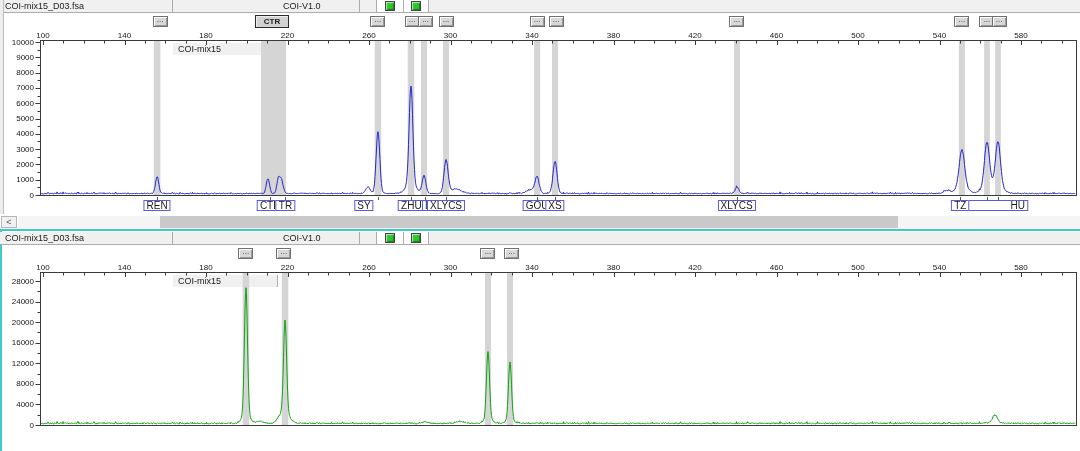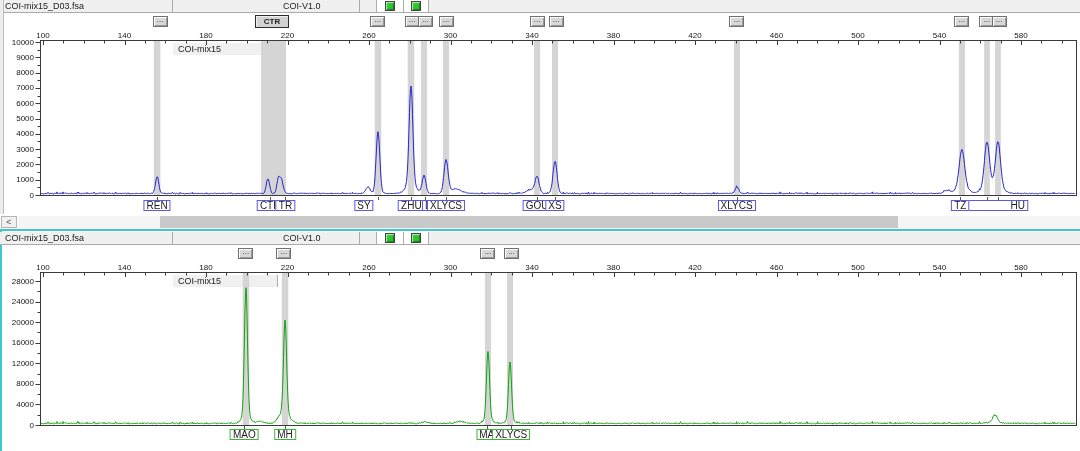--- a/index.html
+++ b/index.html
@@ -339,25 +339,15 @@
         <text x="34" y="145.92857142857144" text-anchor="end">4000</text>
         <text x="34" y="125.35714285714286" text-anchor="end">8000</text>
         <text x="34" y="104.78571428571429" text-anchor="end">12000</text>
         <text x="34" y="84.21428571428572" text-anchor="end">16000</text>
         <text x="34" y="63.64285714285715" text-anchor="end">20000</text>
         <text x="34" y="43.071428571428584" text-anchor="end">24000</text>
         <text x="34" y="22.5" text-anchor="end">28000</text>
         <rect x="40.5" y="11.5" width="1036" height="153" fill="none" stroke="#3A3A3A" stroke-width="1"></rect>
         <path d="M41.0 161.8L41.5 162.5L42.0 162.7L42.5 162.7L43.0 162.7L43.5 162.9L44.0 162.4L44.5 162.9L45.0 162.0L45.5 162.3L46.0 161.9L46.5 162.7L47.0 162.7L47.5 162.1L48.0 160.9L48.5 162.0L49.0 162.3L49.5 162.9L50.0 162.8L50.5 161.9L51.0 161.9L51.5 162.6L52.0 161.8L52.5 162.1L53.0 162.7L53.5 162.9L54.0 162.7L54.5 161.9L55.0 162.1L55.5 162.3L56.0 162.7L56.5 162.5L57.0 160.5L57.5 162.1L58.0 162.3L58.5 162.5L59.0 162.2L59.5 162.3L60.0 162.7L60.5 161.6L61.0 161.8L61.5 162.2L62.0 162.3L62.5 162.7L63.0 160.5L63.5 162.3L64.0 162.4L64.5 161.8L65.0 162.0L65.5 161.8L66.0 162.1L66.5 162.3L67.0 162.3L67.5 162.0L68.0 162.6L68.5 162.6L69.0 162.0L69.5 162.2L70.0 162.9L70.5 162.8L71.0 162.2L71.5 161.9L72.0 162.0L72.5 162.6L73.0 162.6L73.5 162.7L74.0 162.2L74.5 162.2L75.0 162.0L75.5 162.2L76.0 162.8L76.5 162.9L77.0 161.8L77.5 160.6L78.0 161.9L78.5 160.7L79.0 162.8L79.5 161.9L80.0 162.3L80.5 162.7L81.0 162.4L81.5 162.0L82.0 161.8L82.5 162.3L83.0 162.2L83.5 162.7L84.0 162.3L84.5 162.1L85.0 162.4L85.5 162.2L86.0 162.1L86.5 162.5L87.0 161.2L87.5 162.4L88.0 162.7L88.5 162.1L89.0 161.8L89.5 162.6L90.0 162.1L90.5 162.7L91.0 162.2L91.5 162.0L92.0 162.5L92.5 162.3L93.0 161.8L93.5 161.8L94.0 160.7L94.5 162.0L95.0 161.8L95.5 162.9L96.0 162.8L96.5 162.8L97.0 162.0L97.5 162.8L98.0 162.8L98.5 161.9L99.0 162.3L99.5 162.0L100.0 162.4L100.5 161.9L101.0 162.2L101.5 162.0L102.0 162.5L102.5 162.1L103.0 162.3L103.5 162.3L104.0 161.3L104.5 162.4L105.0 162.6L105.5 162.3L106.0 162.9L106.5 162.1L107.0 162.1L107.5 162.1L108.0 162.5L108.5 162.1L109.0 161.8L109.5 161.8L110.0 162.0L110.5 162.3L111.0 162.5L111.5 161.8L112.0 162.4L112.5 161.9L113.0 162.8L113.5 162.6L114.0 162.4L114.5 162.6L115.0 162.4L115.5 160.7L116.0 162.1L116.5 162.0L117.0 162.0L117.5 162.8L118.0 162.7L118.5 162.2L119.0 162.0L119.5 162.6L120.0 162.1L120.5 162.9L121.0 162.1L121.5 162.6L122.0 162.6L122.5 162.1L123.0 162.1L123.5 162.3L124.0 162.5L124.5 162.1L125.0 161.8L125.5 161.8L126.0 162.4L126.5 162.7L127.0 162.8L127.5 161.9L128.0 162.3L128.5 161.6L129.0 162.9L129.5 162.9L130.0 162.6L130.5 162.4L131.0 162.5L131.5 162.5L132.0 162.5L132.5 162.4L133.0 162.5L133.5 162.4L134.0 162.1L134.5 162.9L135.0 162.3L135.5 162.8L136.0 161.8L136.5 162.2L137.0 162.2L137.5 162.3L138.0 162.4L138.5 161.9L139.0 162.6L139.5 162.5L140.0 162.8L140.5 162.4L141.0 162.3L141.5 161.8L142.0 162.9L142.5 162.8L143.0 161.7L143.5 162.6L144.0 162.0L144.5 161.8L145.0 162.3L145.5 162.5L146.0 162.4L146.5 162.4L147.0 162.1L147.5 161.9L148.0 161.9L148.5 162.3L149.0 162.2L149.5 162.8L150.0 162.8L150.5 162.4L151.0 162.1L151.5 162.0L152.0 162.1L152.5 162.8L153.0 162.4L153.5 161.8L154.0 162.0L154.5 162.1L155.0 162.9L155.5 162.3L156.0 162.5L156.5 162.9L157.0 162.5L157.5 162.0L158.0 162.0L158.5 162.4L159.0 161.9L159.5 162.3L160.0 162.4L160.5 162.8L161.0 162.0L161.5 162.1L162.0 161.9L162.5 162.3L163.0 162.2L163.5 162.1L164.0 162.1L164.5 161.8L165.0 162.9L165.5 162.4L166.0 162.4L166.5 162.8L167.0 162.1L167.5 162.6L168.0 162.5L168.5 162.0L169.0 162.6L169.5 162.0L170.0 162.8L170.5 162.4L171.0 162.4L171.5 162.2L172.0 161.8L172.5 161.0L173.0 162.4L173.5 162.3L174.0 162.4L174.5 162.0L175.0 162.4L175.5 162.9L176.0 162.6L176.5 161.8L177.0 162.1L177.5 162.3L178.0 162.7L178.5 162.8L179.0 162.5L179.5 162.9L180.0 161.1L180.5 161.9L181.0 162.2L181.5 162.7L182.0 161.9L182.5 162.0L183.0 162.8L183.5 162.4L184.0 162.9L184.5 162.8L185.0 162.6L185.5 162.6L186.0 162.8L186.5 161.9L187.0 162.9L187.5 161.8L188.0 162.7L188.5 162.6L189.0 162.7L189.5 162.6L190.0 162.2L190.5 161.8L191.0 162.0L191.5 162.3L192.0 162.4L192.5 161.1L193.0 162.7L193.5 162.0L194.0 162.9L194.5 161.9L195.0 161.9L195.5 162.3L196.0 162.4L196.5 162.9L197.0 162.1L197.5 162.1L198.0 161.8L198.5 162.7L199.0 162.0L199.5 162.5L200.0 162.7L200.5 162.3L201.0 162.2L201.5 162.1L202.0 162.5L202.5 162.6L203.0 162.2L203.5 162.9L204.0 162.4L204.5 162.8L205.0 162.8L205.5 162.0L206.0 162.7L206.5 161.4L207.0 162.8L207.5 162.6L208.0 162.3L208.5 162.7L209.0 162.6L209.5 162.8L210.0 162.7L210.5 162.5L211.0 162.4L211.5 161.9L212.0 162.2L212.5 162.4L213.0 162.9L213.5 162.6L214.0 162.1L214.5 161.8L215.0 162.0L215.5 162.0L216.0 162.7L216.5 162.9L217.0 161.9L217.5 162.4L218.0 161.9L218.5 162.4L219.0 162.1L219.5 162.0L220.0 162.4L220.5 162.5L221.0 162.4L221.5 161.8L222.0 162.9L222.5 162.1L223.0 162.5L223.5 162.0L224.0 162.2L224.5 162.5L225.0 162.5L225.5 162.5L226.0 162.8L226.5 162.2L227.0 162.7L227.5 162.3L228.0 162.4L228.5 161.8L229.0 161.8L229.5 162.0L230.0 162.7L230.5 162.5L231.0 161.3L231.5 162.0L232.0 162.4L232.5 162.7L233.0 162.2L233.5 162.7L234.0 162.7L234.5 162.5L235.0 162.2L235.5 162.0L236.0 162.4L236.5 162.3L237.0 162.1L237.5 161.2L238.0 160.6L238.5 161.3L239.0 160.2L239.5 160.1L240.0 159.6L240.5 158.4L241.0 157.6L241.5 156.1L242.0 152.7L242.5 146.9L243.0 136.2L243.5 119.8L244.0 98.0L244.5 73.2L245.0 48.6L245.5 32.5L246.0 26.7L246.5 35.1L247.0 54.5L247.5 80.1L248.0 104.1L248.5 124.9L249.0 138.6L249.5 148.2L250.0 153.2L250.5 156.9L251.0 158.4L251.5 158.4L252.0 159.5L252.5 160.3L253.0 160.1L253.5 160.4L254.0 161.1L254.5 160.6L255.0 161.6L255.5 161.4L256.0 161.3L256.5 160.7L257.0 160.4L257.5 160.6L258.0 160.3L258.5 160.3L259.0 160.4L259.5 160.3L260.0 160.5L260.5 160.2L261.0 159.9L261.5 160.0L262.0 160.7L262.5 161.0L263.0 161.6L263.5 161.2L264.0 161.6L264.5 161.5L265.0 161.7L265.5 161.5L266.0 162.3L266.5 161.7L267.0 161.8L267.5 162.2L268.0 162.5L268.5 161.9L269.0 162.8L269.5 162.0L270.0 162.0L270.5 162.3L271.0 161.7L271.5 162.5L272.0 162.5L272.5 162.4L273.0 161.5L273.5 161.3L274.0 161.0L274.5 161.0L275.0 160.4L275.5 160.2L276.0 159.3L276.5 158.1L277.0 158.1L277.5 157.0L278.0 156.2L278.5 155.2L279.0 155.1L279.5 153.9L280.0 153.4L280.5 152.4L281.0 149.8L281.5 145.9L282.0 139.3L282.5 129.7L283.0 114.8L283.5 96.4L284.0 78.4L284.5 64.6L285.0 59.0L285.5 63.2L286.0 75.3L286.5 93.0L287.0 111.9L287.5 127.0L288.0 139.1L288.5 147.2L289.0 151.4L289.5 154.5L290.0 155.6L290.5 157.5L291.0 158.1L291.5 158.8L292.0 159.0L292.5 159.6L293.0 160.0L293.5 160.1L294.0 160.5L294.5 160.7L295.0 161.4L295.5 161.6L296.0 161.2L296.5 162.1L297.0 161.8L297.5 162.4L298.0 162.5L298.5 162.1L299.0 162.2L299.5 162.2L300.0 162.1L300.5 161.9L301.0 162.2L301.5 162.0L302.0 162.5L302.5 162.1L303.0 162.2L303.5 162.2L304.0 162.2L304.5 161.9L305.0 162.9L305.5 162.0L306.0 161.8L306.5 162.3L307.0 162.2L307.5 162.8L308.0 162.1L308.5 162.6L309.0 162.4L309.5 161.8L310.0 162.0L310.5 162.3L311.0 162.8L311.5 162.2L312.0 162.2L312.5 162.0L313.0 162.8L313.5 161.9L314.0 162.9L314.5 161.9L315.0 162.6L315.5 162.6L316.0 161.9L316.5 161.8L317.0 162.2L317.5 161.8L318.0 162.3L318.5 162.5L319.0 161.9L319.5 161.9L320.0 161.9L320.5 162.8L321.0 162.6L321.5 162.4L322.0 162.0L322.5 162.1L323.0 162.3L323.5 162.1L324.0 161.9L324.5 162.0L325.0 162.6L325.5 162.0L326.0 162.6L326.5 161.9L327.0 162.7L327.5 162.5L328.0 162.1L328.5 162.4L329.0 162.4L329.5 162.5L330.0 162.1L330.5 162.7L331.0 161.8L331.5 161.7L332.0 162.8L332.5 162.6L333.0 162.8L333.5 162.0L334.0 162.7L334.5 162.4L335.0 162.8L335.5 162.3L336.0 162.2L336.5 162.7L337.0 161.9L337.5 162.1L338.0 161.8L338.5 162.4L339.0 161.9L339.5 162.5L340.0 161.9L340.5 162.6L341.0 162.1L341.5 162.8L342.0 162.0L342.5 160.8L343.0 161.8L343.5 162.7L344.0 161.9L344.5 162.3L345.0 162.2L345.5 162.5L346.0 161.8L346.5 162.5L347.0 162.4L347.5 162.2L348.0 162.3L348.5 162.9L349.0 162.2L349.5 162.5L350.0 162.4L350.5 161.9L351.0 162.2L351.5 162.7L352.0 162.2L352.5 161.0L353.0 162.5L353.5 161.8L354.0 162.4L354.5 162.7L355.0 162.0L355.5 162.1L356.0 162.7L356.5 162.1L357.0 162.5L357.5 162.9L358.0 162.1L358.5 162.6L359.0 162.0L359.5 162.4L360.0 162.0L360.5 162.7L361.0 162.9L361.5 161.9L362.0 161.8L362.5 162.7L363.0 162.3L363.5 162.1L364.0 162.6L364.5 162.5L365.0 162.3L365.5 162.3L366.0 162.1L366.5 162.5L367.0 162.3L367.5 162.6L368.0 162.3L368.5 161.9L369.0 162.5L369.5 162.9L370.0 162.0L370.5 162.9L371.0 162.2L371.5 162.7L372.0 162.1L372.5 161.9L373.0 162.9L373.5 162.0L374.0 162.3L374.5 162.6L375.0 162.2L375.5 162.1L376.0 162.0L376.5 162.8L377.0 162.6L377.5 162.1L378.0 162.5L378.5 162.8L379.0 162.8L379.5 162.8L380.0 162.1L380.5 162.9L381.0 162.9L381.5 162.2L382.0 162.2L382.5 162.7L383.0 162.1L383.5 161.9L384.0 162.3L384.5 161.8L385.0 161.9L385.5 162.2L386.0 162.6L386.5 162.5L387.0 162.3L387.5 162.4L388.0 161.9L388.5 162.9L389.0 162.9L389.5 162.3L390.0 161.8L390.5 162.2L391.0 161.8L391.5 162.8L392.0 162.0L392.5 162.7L393.0 161.9L393.5 162.4L394.0 162.1L394.5 162.5L395.0 162.1L395.5 162.1L396.0 161.9L396.5 162.1L397.0 162.2L397.5 162.1L398.0 162.3L398.5 162.8L399.0 162.1L399.5 162.8L400.0 162.1L400.5 162.0L401.0 162.2L401.5 162.9L402.0 162.5L402.5 162.2L403.0 162.3L403.5 162.5L404.0 162.8L404.5 162.5L405.0 162.6L405.5 162.5L406.0 161.8L406.5 162.5L407.0 161.9L407.5 162.6L408.0 162.1L408.5 162.0L409.0 161.9L409.5 161.9L410.0 162.0L410.5 161.8L411.0 162.7L411.5 161.9L412.0 161.8L412.5 162.0L413.0 162.2L413.5 162.7L414.0 162.5L414.5 161.8L415.0 162.6L415.5 162.8L416.0 162.6L416.5 162.9L417.0 162.6L417.5 162.1L418.0 162.7L418.5 162.3L419.0 162.5L419.5 161.6L420.0 161.9L420.5 162.2L421.0 161.6L421.5 161.7L422.0 162.0L422.5 160.9L423.0 161.5L423.5 160.8L424.0 160.4L424.5 160.5L425.0 161.0L425.5 160.4L426.0 160.6L426.5 161.4L427.0 161.2L427.5 161.4L428.0 161.0L428.5 161.9L429.0 161.2L429.5 161.7L430.0 162.4L430.5 162.3L431.0 161.6L431.5 162.3L432.0 162.8L432.5 162.2L433.0 161.7L433.5 162.8L434.0 162.0L434.5 162.5L435.0 162.2L435.5 162.5L436.0 162.2L436.5 162.9L437.0 162.4L437.5 162.8L438.0 162.3L438.5 162.8L439.0 162.2L439.5 162.4L440.0 161.9L440.5 162.0L441.0 162.7L441.5 162.5L442.0 162.5L442.5 162.9L443.0 162.0L443.5 162.1L444.0 162.6L444.5 161.8L445.0 162.8L445.5 162.5L446.0 162.1L446.5 162.7L447.0 162.1L447.5 162.1L448.0 162.0L448.5 162.6L449.0 161.7L449.5 161.7L450.0 161.8L450.5 161.8L451.0 162.7L451.5 162.2L452.0 161.9L452.5 162.5L453.0 162.2L453.5 162.1L454.0 162.2L454.5 161.1L455.0 160.9L455.5 161.5L456.0 160.8L456.5 160.8L457.0 161.0L457.5 161.0L458.0 160.8L458.5 160.5L459.0 160.8L459.5 159.8L460.0 160.1L460.5 160.8L461.0 160.5L461.5 160.5L462.0 160.9L462.5 161.2L463.0 160.5L463.5 160.6L464.0 161.6L464.5 161.0L465.0 161.3L465.5 161.3L466.0 161.6L466.5 162.2L467.0 161.7L467.5 162.0L468.0 162.3L468.5 161.9L469.0 161.9L469.5 162.0L470.0 162.8L470.5 162.5L471.0 162.4L471.5 162.0L472.0 162.2L472.5 162.0L473.0 162.7L473.5 162.1L474.0 162.2L474.5 162.7L475.0 162.8L475.5 162.3L476.0 162.5L476.5 162.1L477.0 162.5L477.5 161.9L478.0 162.0L478.5 162.5L479.0 162.0L479.5 162.5L480.0 162.1L480.5 161.6L481.0 161.7L481.5 161.3L482.0 159.8L482.5 160.5L483.0 160.3L483.5 158.7L484.0 158.1L484.5 155.0L485.0 148.7L485.5 141.2L486.0 129.3L486.5 116.9L487.0 103.6L487.5 94.1L488.0 90.5L488.5 94.6L489.0 103.2L489.5 117.0L490.0 130.7L490.5 141.4L491.0 149.5L491.5 154.3L492.0 157.3L492.5 158.9L493.0 159.8L493.5 160.4L494.0 161.2L494.5 161.0L495.0 161.4L495.5 162.0L496.0 162.0L496.5 161.8L497.0 161.7L497.5 161.6L498.0 161.2L498.5 162.6L499.0 162.7L499.5 161.8L500.0 161.9L500.5 162.4L501.0 162.4L501.5 162.3L502.0 161.9L502.5 161.8L503.0 162.0L503.5 161.6L504.0 161.8L504.5 161.3L505.0 161.0L505.5 159.2L506.0 158.8L506.5 156.2L507.0 151.4L507.5 144.5L508.0 135.2L508.5 123.3L509.0 111.9L509.5 103.6L510.0 100.9L510.5 103.8L511.0 112.7L511.5 123.2L512.0 135.1L512.5 144.8L513.0 151.4L513.5 155.6L514.0 158.9L514.5 160.0L515.0 160.9L515.5 161.0L516.0 161.6L516.5 161.7L517.0 160.6L517.5 161.8L518.0 162.2L518.5 161.7L519.0 160.8L519.5 162.0L520.0 162.3L520.5 161.8L521.0 162.3L521.5 162.9L522.0 162.4L522.5 161.9L523.0 161.8L523.5 162.1L524.0 161.8L524.5 162.6L525.0 162.7L525.5 161.9L526.0 162.5L526.5 162.0L527.0 161.8L527.5 162.2L528.0 162.6L528.5 161.4L529.0 162.7L529.5 162.6L530.0 162.1L530.5 162.7L531.0 162.7L531.5 162.2L532.0 162.3L532.5 162.4L533.0 162.3L533.5 162.3L534.0 162.2L534.5 162.2L535.0 162.7L535.5 161.9L536.0 161.8L536.5 161.8L537.0 162.0L537.5 161.8L538.0 162.1L538.5 162.2L539.0 162.9L539.5 162.6L540.0 161.9L540.5 161.1L541.0 162.6L541.5 161.9L542.0 162.1L542.5 161.9L543.0 162.7L543.5 162.8L544.0 162.5L544.5 162.4L545.0 162.4L545.5 162.0L546.0 162.2L546.5 162.1L547.0 162.8L547.5 161.3L548.0 162.0L548.5 162.2L549.0 161.9L549.5 161.8L550.0 162.3L550.5 162.1L551.0 161.9L551.5 162.5L552.0 162.8L552.5 162.6L553.0 161.8L553.5 162.3L554.0 162.5L554.5 162.2L555.0 162.4L555.5 161.8L556.0 162.5L556.5 162.8L557.0 161.9L557.5 162.8L558.0 162.5L558.5 162.5L559.0 162.2L559.5 162.3L560.0 162.8L560.5 162.1L561.0 162.3L561.5 162.5L562.0 162.5L562.5 162.2L563.0 162.7L563.5 160.7L564.0 162.8L564.5 162.1L565.0 162.3L565.5 162.5L566.0 162.0L566.5 161.8L567.0 162.2L567.5 161.9L568.0 162.1L568.5 162.5L569.0 162.6L569.5 161.9L570.0 162.3L570.5 161.9L571.0 162.6L571.5 162.4L572.0 161.9L572.5 161.7L573.0 162.9L573.5 162.6L574.0 162.0L574.5 161.2L575.0 162.5L575.5 162.5L576.0 162.5L576.5 162.4L577.0 161.8L577.5 162.2L578.0 162.1L578.5 162.5L579.0 162.9L579.5 162.9L580.0 162.5L580.5 162.6L581.0 162.9L581.5 162.4L582.0 162.3L582.5 162.0L583.0 162.2L583.5 162.3L584.0 162.0L584.5 161.9L585.0 162.5L585.5 162.2L586.0 162.7L586.5 161.6L587.0 162.8L587.5 162.8L588.0 162.8L588.5 160.6L589.0 162.4L589.5 162.8L590.0 162.7L590.5 162.7L591.0 162.2L591.5 161.9L592.0 162.1L592.5 162.7L593.0 162.2L593.5 162.6L594.0 161.1L594.5 162.7L595.0 161.6L595.5 162.0L596.0 162.6L596.5 162.1L597.0 162.5L597.5 162.6L598.0 162.0L598.5 162.4L599.0 161.8L599.5 162.2L600.0 162.6L600.5 162.4L601.0 162.6L601.5 162.2L602.0 162.2L602.5 162.9L603.0 162.3L603.5 162.8L604.0 162.8L604.5 162.4L605.0 162.6L605.5 162.7L606.0 162.9L606.5 161.7L607.0 162.0L607.5 162.0L608.0 162.3L608.5 162.6L609.0 162.7L609.5 162.1L610.0 162.5L610.5 162.3L611.0 162.6L611.5 161.8L612.0 162.8L612.5 162.2L613.0 162.7L613.5 162.6L614.0 162.8L614.5 162.5L615.0 162.7L615.5 162.7L616.0 162.8L616.5 162.7L617.0 162.3L617.5 162.5L618.0 162.4L618.5 162.4L619.0 162.8L619.5 162.6L620.0 162.1L620.5 162.1L621.0 162.4L621.5 162.8L622.0 162.3L622.5 162.6L623.0 162.2L623.5 162.5L624.0 162.0L624.5 161.9L625.0 162.2L625.5 162.8L626.0 161.9L626.5 162.2L627.0 161.8L627.5 162.6L628.0 162.5L628.5 162.8L629.0 162.5L629.5 162.9L630.0 162.3L630.5 161.9L631.0 162.4L631.5 162.6L632.0 161.9L632.5 161.8L633.0 162.3L633.5 162.1L634.0 162.6L634.5 162.3L635.0 162.8L635.5 162.6L636.0 162.0L636.5 162.5L637.0 162.2L637.5 161.8L638.0 162.5L638.5 162.4L639.0 161.8L639.5 162.6L640.0 162.1L640.5 162.8L641.0 162.9L641.5 162.7L642.0 162.1L642.5 162.2L643.0 162.2L643.5 162.8L644.0 162.2L644.5 162.9L645.0 162.8L645.5 162.2L646.0 162.4L646.5 162.8L647.0 162.3L647.5 162.1L648.0 162.2L648.5 162.8L649.0 162.4L649.5 162.0L650.0 162.6L650.5 162.2L651.0 161.9L651.5 162.1L652.0 162.4L652.5 161.2L653.0 162.6L653.5 162.1L654.0 162.9L654.5 162.3L655.0 162.5L655.5 162.4L656.0 161.8L656.5 162.2L657.0 162.5L657.5 162.3L658.0 162.6L658.5 162.4L659.0 162.6L659.5 162.6L660.0 162.3L660.5 161.8L661.0 162.4L661.5 162.3L662.0 162.3L662.5 162.3L663.0 162.5L663.5 161.9L664.0 161.8L664.5 162.6L665.0 162.1L665.5 161.6L666.0 162.2L666.5 162.5L667.0 162.9L667.5 162.3L668.0 162.4L668.5 162.1L669.0 162.2L669.5 162.8L670.0 162.8L670.5 162.5L671.0 162.7L671.5 162.5L672.0 162.0L672.5 162.3L673.0 162.5L673.5 162.6L674.0 162.1L674.5 162.8L675.0 161.8L675.5 162.4L676.0 161.7L676.5 162.3L677.0 162.1L677.5 162.7L678.0 162.7L678.5 162.9L679.0 162.0L679.5 162.6L680.0 162.1L680.5 160.7L681.0 162.2L681.5 162.8L682.0 162.1L682.5 162.8L683.0 162.9L683.5 162.1L684.0 162.6L684.5 162.1L685.0 161.9L685.5 162.6L686.0 162.5L686.5 162.4L687.0 162.8L687.5 162.8L688.0 162.9L688.5 162.9L689.0 162.1L689.5 162.0L690.0 162.6L690.5 162.6L691.0 162.4L691.5 161.8L692.0 161.9L692.5 162.6L693.0 162.5L693.5 162.8L694.0 161.8L694.5 161.9L695.0 162.9L695.5 162.2L696.0 162.5L696.5 162.5L697.0 162.6L697.5 162.5L698.0 162.6L698.5 162.4L699.0 162.1L699.5 162.7L700.0 162.3L700.5 162.2L701.0 162.4L701.5 162.8L702.0 162.6L702.5 162.5L703.0 162.5L703.5 162.4L704.0 162.7L704.5 162.5L705.0 162.9L705.5 162.1L706.0 162.5L706.5 162.1L707.0 162.1L707.5 161.8L708.0 162.7L708.5 162.5L709.0 161.9L709.5 162.7L710.0 162.3L710.5 162.2L711.0 162.8L711.5 162.8L712.0 162.9L712.5 162.4L713.0 161.4L713.5 162.5L714.0 161.2L714.5 162.7L715.0 162.8L715.5 162.0L716.0 161.8L716.5 162.9L717.0 162.9L717.5 161.4L718.0 162.2L718.5 162.4L719.0 162.5L719.5 162.5L720.0 162.2L720.5 162.3L721.0 162.8L721.5 162.4L722.0 161.9L722.5 161.9L723.0 162.6L723.5 161.9L724.0 162.1L724.5 162.0L725.0 162.8L725.5 162.3L726.0 162.3L726.5 162.0L727.0 162.3L727.5 162.3L728.0 162.3L728.5 162.5L729.0 162.0L729.5 162.2L730.0 162.1L730.5 161.8L731.0 162.2L731.5 162.7L732.0 162.1L732.5 162.1L733.0 162.6L733.5 161.9L734.0 162.5L734.5 162.7L735.0 162.6L735.5 162.0L736.0 162.6L736.5 160.6L737.0 162.9L737.5 162.9L738.0 161.9L738.5 161.8L739.0 162.0L739.5 162.6L740.0 162.1L740.5 162.0L741.0 162.5L741.5 162.5L742.0 162.2L742.5 162.1L743.0 161.9L743.5 162.9L744.0 162.9L744.5 162.3L745.0 162.0L745.5 162.2L746.0 162.1L746.5 162.2L747.0 162.3L747.5 160.6L748.0 162.0L748.5 161.9L749.0 162.2L749.5 162.6L750.0 161.9L750.5 162.7L751.0 162.1L751.5 162.0L752.0 162.3L752.5 162.0L753.0 162.2L753.5 162.1L754.0 162.7L754.5 162.3L755.0 162.5L755.5 162.2L756.0 162.5L756.5 162.8L757.0 162.5L757.5 162.4L758.0 162.6L758.5 162.6L759.0 162.7L759.5 161.8L760.0 161.8L760.5 162.1L761.0 162.8L761.5 161.8L762.0 162.2L762.5 162.3L763.0 162.1L763.5 162.5L764.0 162.7L764.5 161.9L765.0 162.3L765.5 162.3L766.0 162.8L766.5 162.2L767.0 161.9L767.5 162.8L768.0 161.9L768.5 162.4L769.0 162.3L769.5 162.3L770.0 161.8L770.5 162.9L771.0 162.6L771.5 162.2L772.0 162.9L772.5 162.4L773.0 161.5L773.5 161.8L774.0 162.6L774.5 162.7L775.0 161.8L775.5 162.7L776.0 161.8L776.5 162.2L777.0 162.7L777.5 162.0L778.0 161.9L778.5 162.5L779.0 162.5L779.5 162.7L780.0 160.5L780.5 162.4L781.0 161.9L781.5 161.9L782.0 161.8L782.5 162.6L783.0 162.3L783.5 162.8L784.0 162.5L784.5 162.9L785.0 161.9L785.5 162.4L786.0 161.8L786.5 161.9L787.0 162.7L787.5 162.4L788.0 162.3L788.5 161.8L789.0 162.5L789.5 161.1L790.0 162.6L790.5 162.5L791.0 162.3L791.5 162.0L792.0 162.7L792.5 161.8L793.0 162.4L793.5 162.5L794.0 162.2L794.5 162.7L795.0 161.9L795.5 161.3L796.0 161.9L796.5 161.9L797.0 161.9L797.5 162.3L798.0 162.2L798.5 162.0L799.0 162.2L799.5 161.8L800.0 162.8L800.5 161.8L801.0 162.0L801.5 161.8L802.0 161.8L802.5 162.6L803.0 162.8L803.5 162.7L804.0 162.2L804.5 162.4L805.0 162.1L805.5 161.8L806.0 162.6L806.5 162.1L807.0 160.7L807.5 162.7L808.0 162.9L808.5 162.5L809.0 162.0L809.5 162.2L810.0 161.9L810.5 162.2L811.0 162.5L811.5 162.9L812.0 162.5L812.5 162.1L813.0 162.4L813.5 162.6L814.0 162.8L814.5 162.9L815.0 162.4L815.5 162.8L816.0 162.4L816.5 162.5L817.0 162.4L817.5 160.8L818.0 162.7L818.5 161.9L819.0 162.5L819.5 162.4L820.0 161.9L820.5 162.4L821.0 162.1L821.5 162.4L822.0 162.1L822.5 162.4L823.0 162.0L823.5 162.0L824.0 162.6L824.5 162.7L825.0 162.3L825.5 161.9L826.0 162.0L826.5 162.7L827.0 162.1L827.5 162.8L828.0 161.9L828.5 162.5L829.0 162.2L829.5 162.1L830.0 162.2L830.5 162.6L831.0 161.9L831.5 162.3L832.0 162.8L832.5 162.9L833.0 161.9L833.5 162.9L834.0 162.7L834.5 162.0L835.0 161.9L835.5 161.9L836.0 162.8L836.5 162.9L837.0 162.7L837.5 162.0L838.0 162.2L838.5 162.6L839.0 162.4L839.5 161.6L840.0 162.4L840.5 161.9L841.0 161.8L841.5 162.5L842.0 162.7L842.5 162.1L843.0 161.8L843.5 162.2L844.0 162.6L844.5 162.5L845.0 162.1L845.5 162.9L846.0 161.6L846.5 162.6L847.0 162.5L847.5 161.9L848.0 162.6L848.5 162.9L849.0 161.9L849.5 161.9L850.0 162.1L850.5 161.8L851.0 162.1L851.5 162.0L852.0 162.7L852.5 162.5L853.0 161.9L853.5 162.0L854.0 162.2L854.5 162.8L855.0 162.9L855.5 162.8L856.0 162.4L856.5 162.7L857.0 162.5L857.5 162.1L858.0 162.7L858.5 162.1L859.0 162.2L859.5 161.9L860.0 162.5L860.5 161.9L861.0 162.2L861.5 162.4L862.0 162.6L862.5 162.3L863.0 162.4L863.5 162.6L864.0 162.5L864.5 162.2L865.0 162.2L865.5 162.8L866.0 162.4L866.5 161.8L867.0 161.9L867.5 162.0L868.0 162.2L868.5 162.5L869.0 162.6L869.5 162.3L870.0 162.1L870.5 162.0L871.0 162.0L871.5 161.9L872.0 162.2L872.5 160.5L873.0 162.8L873.5 162.3L874.0 162.2L874.5 161.8L875.0 162.3L875.5 162.1L876.0 161.9L876.5 161.9L877.0 162.1L877.5 161.9L878.0 162.1L878.5 162.5L879.0 161.8L879.5 162.4L880.0 161.9L880.5 162.2L881.0 162.3L881.5 162.7L882.0 161.8L882.5 162.5L883.0 162.7L883.5 162.0L884.0 161.8L884.5 162.7L885.0 161.8L885.5 162.9L886.0 162.1L886.5 162.3L887.0 162.0L887.5 162.2L888.0 162.3L888.5 161.8L889.0 162.4L889.5 162.1L890.0 162.0L890.5 160.9L891.0 162.7L891.5 162.2L892.0 161.9L892.5 162.0L893.0 162.5L893.5 162.7L894.0 162.5L894.5 162.7L895.0 162.9L895.5 161.2L896.0 162.7L896.5 162.6L897.0 162.4L897.5 162.0L898.0 162.3L898.5 162.3L899.0 162.7L899.5 161.8L900.0 161.9L900.5 162.9L901.0 162.4L901.5 161.9L902.0 162.7L902.5 161.8L903.0 162.4L903.5 162.1L904.0 162.6L904.5 161.9L905.0 161.8L905.5 162.1L906.0 162.4L906.5 162.0L907.0 161.9L907.5 161.8L908.0 161.8L908.5 162.1L909.0 162.4L909.5 161.6L910.0 162.1L910.5 162.5L911.0 162.2L911.5 162.5L912.0 161.8L912.5 161.1L913.0 162.2L913.5 162.6L914.0 162.5L914.5 162.3L915.0 162.0L915.5 162.2L916.0 162.3L916.5 162.8L917.0 162.4L917.5 162.2L918.0 162.2L918.5 162.4L919.0 162.5L919.5 162.4L920.0 162.7L920.5 162.7L921.0 162.2L921.5 162.4L922.0 161.8L922.5 162.7L923.0 162.6L923.5 162.4L924.0 161.8L924.5 162.5L925.0 162.7L925.5 162.0L926.0 162.4L926.5 162.6L927.0 162.2L927.5 162.7L928.0 162.8L928.5 162.5L929.0 162.1L929.5 161.9L930.0 162.0L930.5 162.3L931.0 162.2L931.5 161.8L932.0 162.1L932.5 162.4L933.0 162.9L933.5 162.5L934.0 161.8L934.5 162.8L935.0 161.8L935.5 162.7L936.0 161.9L936.5 161.8L937.0 162.5L937.5 162.4L938.0 162.8L938.5 161.8L939.0 162.2L939.5 162.2L940.0 162.2L940.5 162.8L941.0 162.4L941.5 162.6L942.0 162.7L942.5 162.5L943.0 162.4L943.5 162.6L944.0 161.2L944.5 162.1L945.0 161.9L945.5 162.7L946.0 162.7L946.5 162.0L947.0 162.5L947.5 162.6L948.0 162.5L948.5 161.3L949.0 162.1L949.5 161.1L950.0 162.1L950.5 162.3L951.0 162.5L951.5 162.5L952.0 162.4L952.5 162.5L953.0 162.2L953.5 162.4L954.0 162.8L954.5 162.1L955.0 162.8L955.5 162.1L956.0 162.0L956.5 162.1L957.0 162.8L957.5 161.9L958.0 162.6L958.5 162.8L959.0 162.6L959.5 161.9L960.0 162.1L960.5 162.0L961.0 162.3L961.5 162.1L962.0 161.8L962.5 162.9L963.0 162.6L963.5 161.9L964.0 162.0L964.5 162.4L965.0 162.4L965.5 162.3L966.0 162.5L966.5 162.8L967.0 161.3L967.5 162.0L968.0 162.6L968.5 162.4L969.0 162.4L969.5 161.8L970.0 162.1L970.5 161.8L971.0 161.8L971.5 162.5L972.0 162.3L972.5 162.4L973.0 162.1L973.5 162.6L974.0 161.9L974.5 162.1L975.0 162.8L975.5 162.5L976.0 162.6L976.5 162.5L977.0 162.0L977.5 162.3L978.0 162.8L978.5 162.5L979.0 161.8L979.5 160.7L980.0 162.8L980.5 162.5L981.0 162.8L981.5 162.4L982.0 162.4L982.5 162.2L983.0 161.8L983.5 161.8L984.0 162.1L984.5 162.1L985.0 161.1L985.5 161.8L986.0 161.6L986.5 161.5L987.0 162.1L987.5 162.0L988.0 162.2L988.5 161.3L989.0 161.5L989.5 160.8L990.0 161.0L990.5 160.6L991.0 159.6L991.5 159.1L992.0 158.5L992.5 157.1L993.0 155.7L993.5 154.8L994.0 155.0L994.5 153.8L995.0 153.7L995.5 154.5L996.0 154.2L996.5 155.0L997.0 156.4L997.5 157.0L998.0 158.4L998.5 158.7L999.0 159.6L999.5 160.4L1000.0 161.4L1000.5 161.6L1001.0 162.0L1001.5 161.3L1002.0 162.0L1002.5 162.3L1003.0 161.7L1003.5 161.5L1004.0 162.5L1004.5 162.5L1005.0 162.0L1005.5 161.8L1006.0 162.3L1006.5 162.7L1007.0 162.2L1007.5 161.9L1008.0 162.4L1008.5 162.2L1009.0 162.4L1009.5 162.1L1010.0 162.3L1010.5 162.5L1011.0 162.6L1011.5 161.8L1012.0 161.8L1012.5 162.3L1013.0 161.8L1013.5 162.7L1014.0 161.9L1014.5 162.5L1015.0 162.0L1015.5 162.1L1016.0 162.1L1016.5 162.8L1017.0 162.0L1017.5 161.8L1018.0 162.2L1018.5 162.0L1019.0 162.1L1019.5 162.8L1020.0 162.0L1020.5 162.2L1021.0 162.4L1021.5 162.9L1022.0 162.5L1022.5 162.2L1023.0 161.9L1023.5 162.5L1024.0 162.2L1024.5 161.8L1025.0 162.0L1025.5 162.5L1026.0 162.3L1026.5 162.1L1027.0 162.2L1027.5 162.8L1028.0 162.9L1028.5 162.9L1029.0 162.3L1029.5 162.1L1030.0 162.6L1030.5 162.7L1031.0 162.7L1031.5 162.3L1032.0 162.5L1032.5 161.8L1033.0 161.9L1033.5 162.6L1034.0 162.9L1034.5 162.8L1035.0 162.2L1035.5 162.1L1036.0 162.8L1036.5 162.7L1037.0 162.6L1037.5 162.5L1038.0 162.6L1038.5 162.9L1039.0 162.5L1039.5 162.0L1040.0 161.8L1040.5 162.3L1041.0 162.5L1041.5 162.3L1042.0 162.0L1042.5 161.9L1043.0 162.4L1043.5 162.4L1044.0 162.4L1044.5 162.8L1045.0 161.2L1045.5 162.3L1046.0 161.9L1046.5 162.0L1047.0 162.9L1047.5 162.6L1048.0 162.3L1048.5 162.6L1049.0 162.0L1049.5 162.8L1050.0 162.8L1050.5 161.9L1051.0 161.8L1051.5 162.5L1052.0 161.8L1052.5 161.8L1053.0 162.0L1053.5 162.8L1054.0 161.0L1054.5 162.3L1055.0 162.4L1055.5 162.3L1056.0 162.7L1056.5 161.9L1057.0 162.7L1057.5 162.3L1058.0 162.3L1058.5 161.8L1059.0 162.1L1059.5 161.8L1060.0 162.5L1060.5 162.3L1061.0 161.9L1061.5 162.6L1062.0 162.8L1062.5 161.9L1063.0 162.2L1063.5 162.0L1064.0 162.4L1064.5 161.9L1065.0 161.8L1065.5 162.9L1066.0 162.1L1066.5 162.3L1067.0 161.9L1067.5 162.1L1068.0 162.7L1068.5 162.8L1069.0 161.9L1069.5 162.5L1070.0 162.1L1070.5 162.1L1071.0 161.9L1071.5 162.6L1072.0 162.3L1072.5 162.4L1073.0 161.9L1073.5 162.3L1074.0 162.5L1074.5 161.8L1075.0 162.5" fill="none" stroke="#0EA30E" stroke-width="1" stroke-linejoin="round"></path>
       </svg>
-    <div class="lblrow" id="lblrow-1">
-        <div class="mkconn" style="left: 244.305px;"></div>
-        <div class="mklbl" style="left: 244.305px; border-color: rgb(61, 181, 61);">MAO</div>
-        <div class="mkconn" style="left: 285.055px;"></div>
-        <div class="mklbl" style="left: 285.055px; border-color: rgb(61, 181, 61);">MH</div>
-        <div class="mkconn" style="left: 486.767px;"></div>
-        <div class="mklbl" style="left: 486.767px; border-color: rgb(61, 181, 61);">MA</div>
-        <div class="mkconn" style="left: 511.217px;"></div>
-        <div class="mklbl" style="left: 511.217px; border-color: rgb(61, 181, 61);">XLYCS</div>
-      </div>
   </section>
 
 </div>
 
 </body></html>

